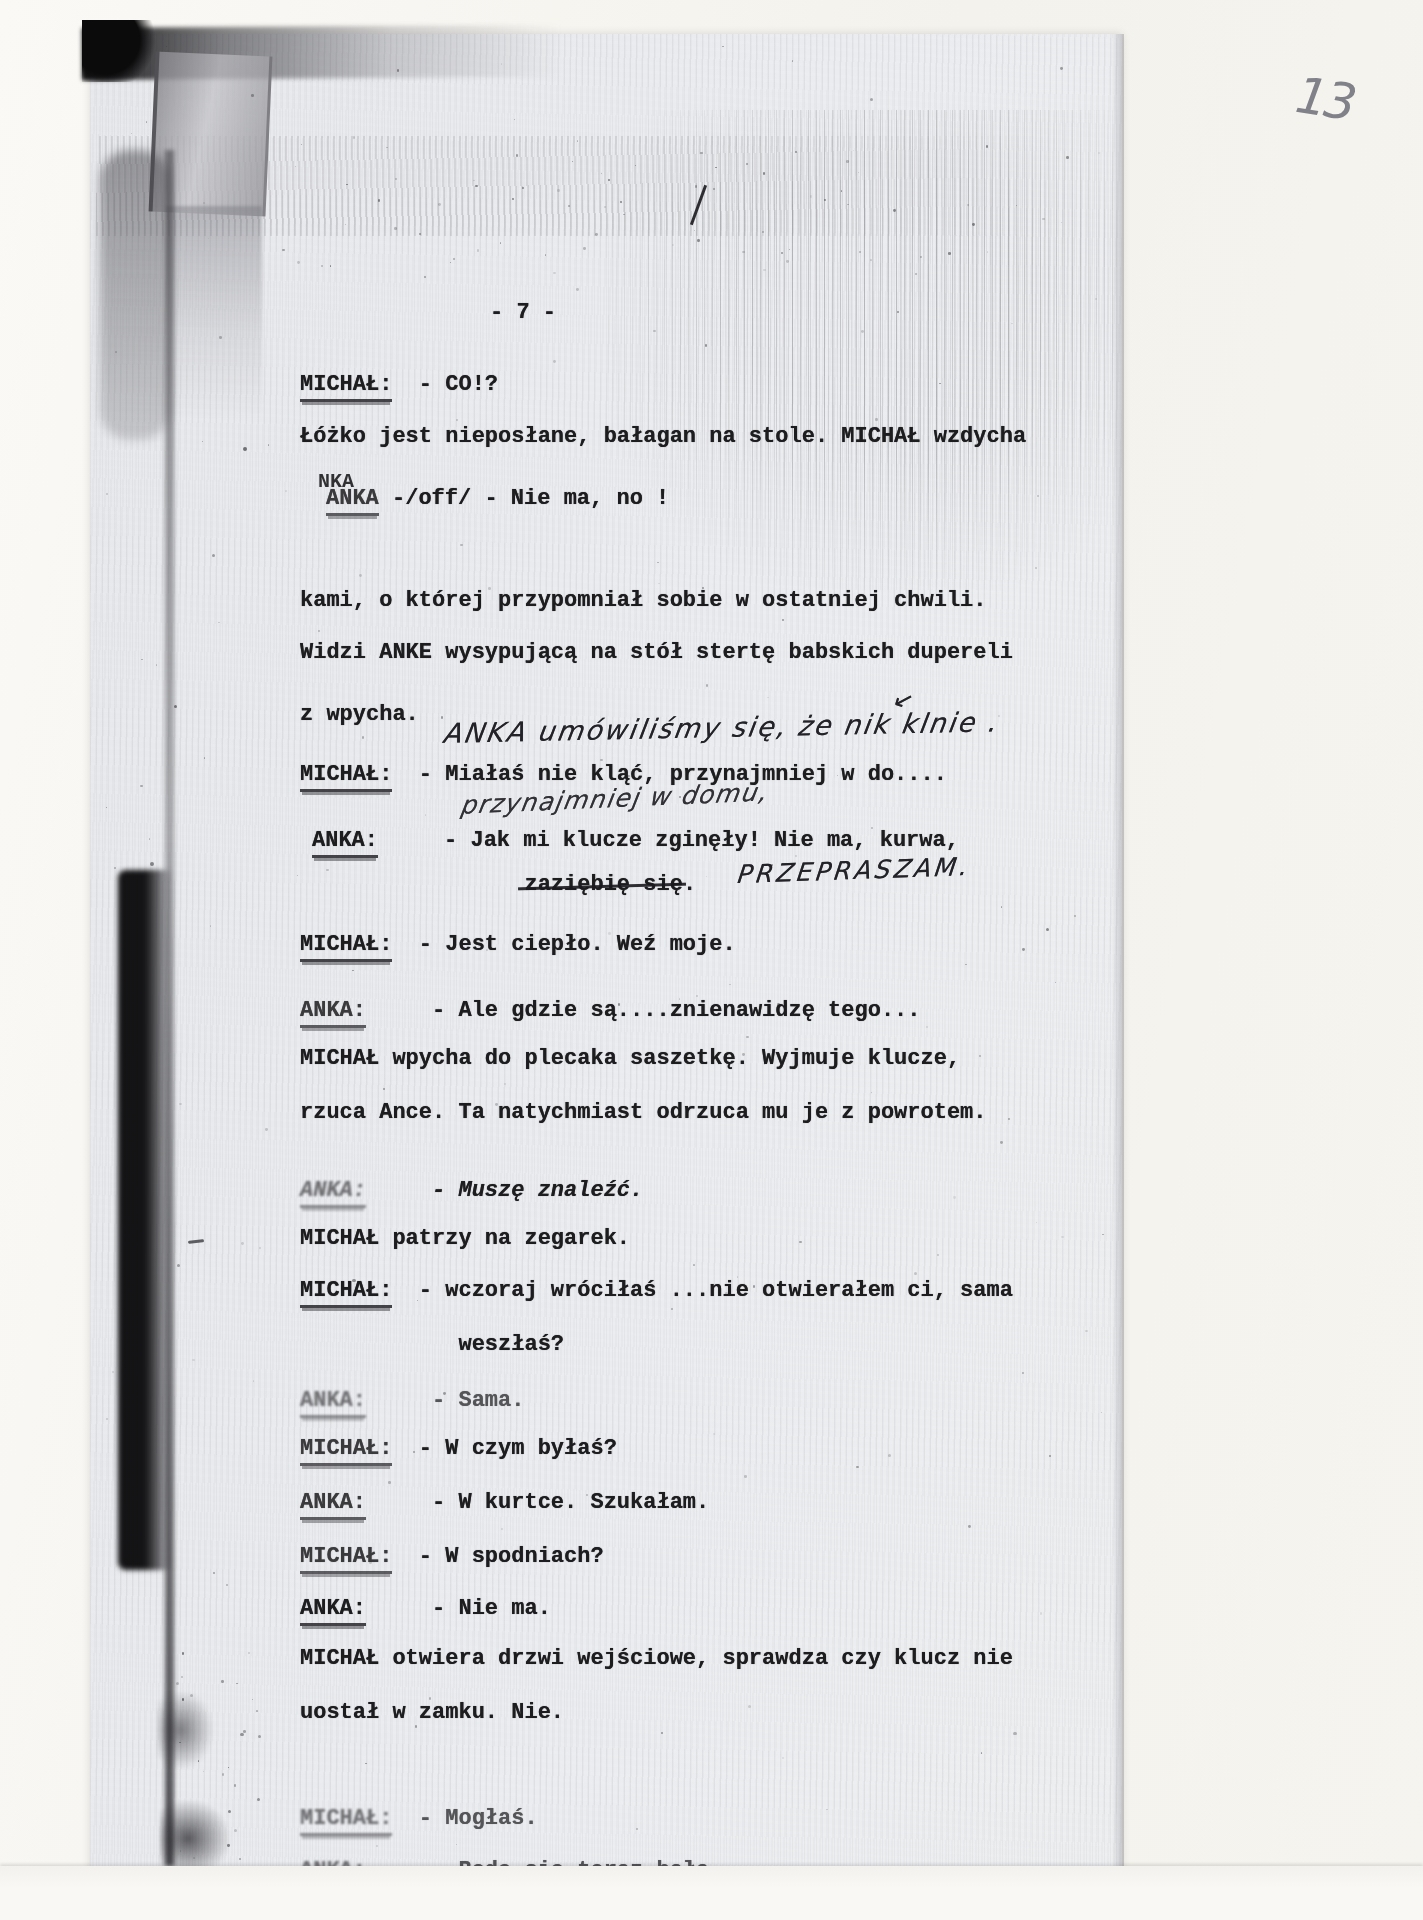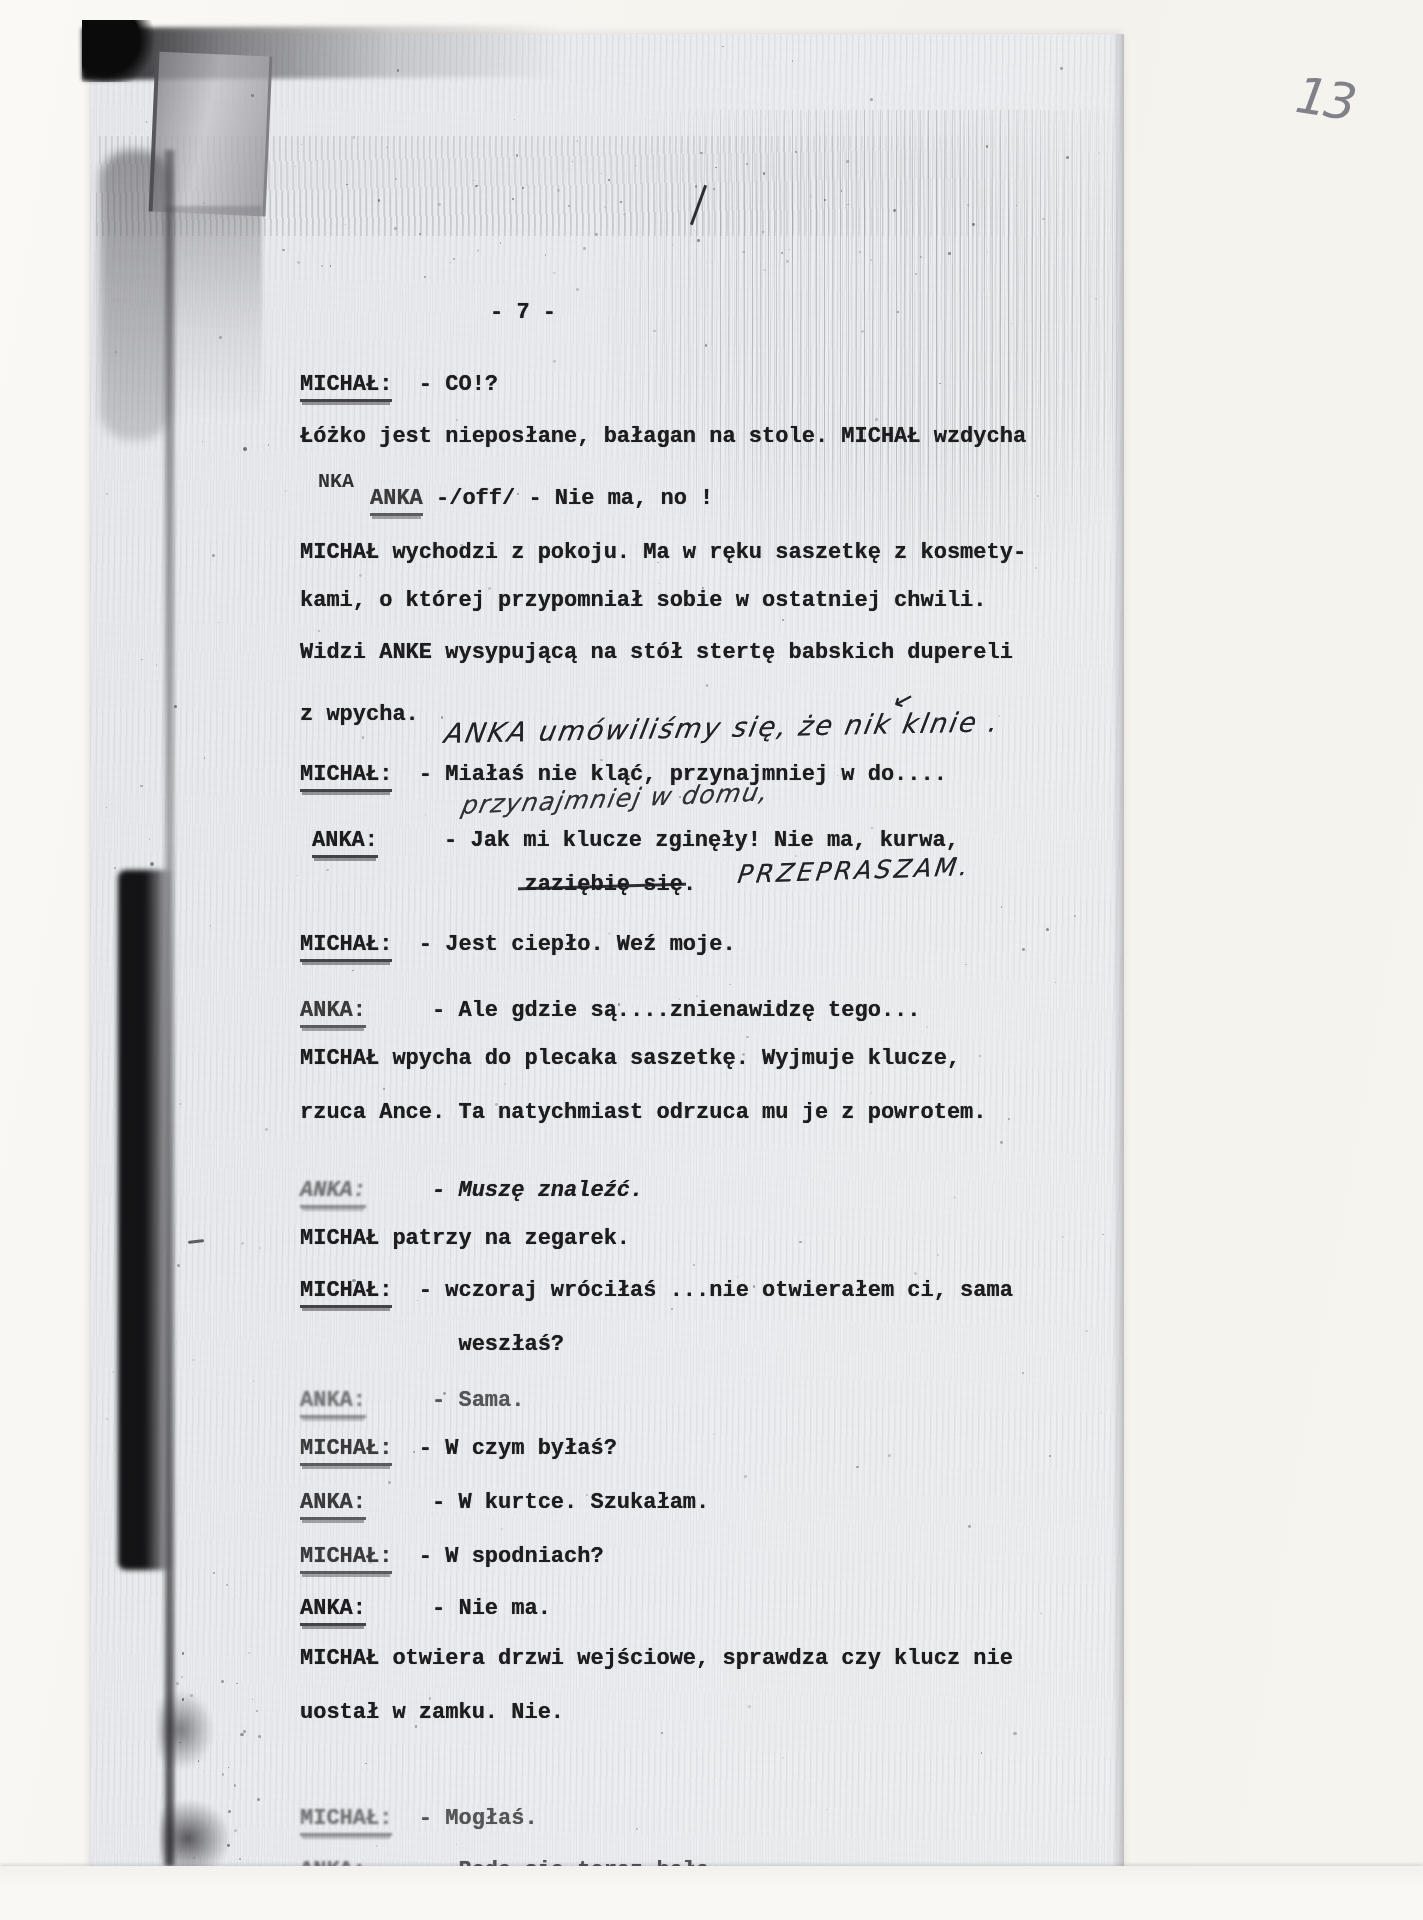--- a/index.html
+++ b/index.html
@@ -168,22 +168,21 @@
 <div class="abs mark" style="left:188px;top:1240px;width:16px;height:3px;border-radius:2px;opacity:.7;transform:rotate(-6deg);"></div>
 <div class="abs mark" style="left:243px;top:447px;width:4px;height:4px;opacity:.6;"></div>
 <div class="abs mark" style="left:174px;top:705px;width:3px;height:3px;opacity:.55;"></div>
 <div class="abs mark" style="left:150px;top:862px;width:4px;height:4px;opacity:.5;"></div>
 <div class="abs mark" style="left:1046px;top:928px;width:3px;height:3px;opacity:.5;"></div>
 
 <div id="lines">
     <div class="line" style="left: 490px; top: 300px;"><span class="txt">- 7 -</span></div>
     <div class="line" style="left: 300px; top: 372px;"><span class="sp f0">MICHAŁ:</span><span class="txt">  - CO!?</span></div>
     <div class="line" style="left: 300px; top: 424px;"><span class="txt">Łóżko jest nieposłane, bałagan na stole. MICHAŁ wzdycha</span></div>
-    <div class="line" style="left: 326px; top: 486px; margin-left: 44px;"><span class="sp f1">ANKA</span><span class="txt"> -/off/ - Nie ma, no !</span></div>
-    <div class="line" style="left: 300px; top: 540px;"><span class="txt">MICHAŁ wychodzi z pokoju. Ma w ręku saszetkę z kosmety-</span></div>
+    <div class="line" style="left: 326px; top: 486px;"><span class="sp f1">ANKA</span><span class="txt"> -/off/ - Nie ma, no !</span></div>
     <div class="line" style="left: 300px; top: 588px;"><span class="txt">kami, o której przypomniał sobie w ostatniej chwili.</span></div>
     <div class="line" style="left: 300px; top: 640px;"><span class="txt">Widzi ANKE wysypującą na stół stertę babskich dupereli</span></div>
     <div class="line" style="left: 300px; top: 702px;"><span class="txt">z wpycha.</span></div>
     <div class="line" style="left: 300px; top: 762px;"><span class="sp f0">MICHAŁ:</span><span class="txt">  - Miałaś nie kląć, przynajmniej w do....</span></div>
     <div class="line" style="left: 312px; top: 828px;"><span class="sp f0">ANKA:</span><span class="txt">     - Jak mi klucze zginęły! Nie ma, kurwa,</span></div>
     <div class="line" style="left: 300px; top: 872px;"><span class="txt">                 <span class="strike">zaziębię się</span>.</span></div>
     <div class="line" style="left: 300px; top: 932px;"><span class="sp f0">MICHAŁ:</span><span class="txt">  - Jest ciepło. Weź moje.</span></div>
     <div class="line" style="left: 300px; top: 998px;"><span class="sp f1">ANKA:</span><span class="txt">     - Ale gdzie są....znienawidzę tego...</span></div>
     <div class="line" style="left: 300px; top: 1046px;"><span class="txt">MICHAŁ wpycha do plecaka saszetkę. Wyjmuje klucze,</span></div>
     <div class="line" style="left: 300px; top: 1100px;"><span class="txt">rzuca Ance. Ta natychmiast odrzuca mu je z powrotem.</span></div>

